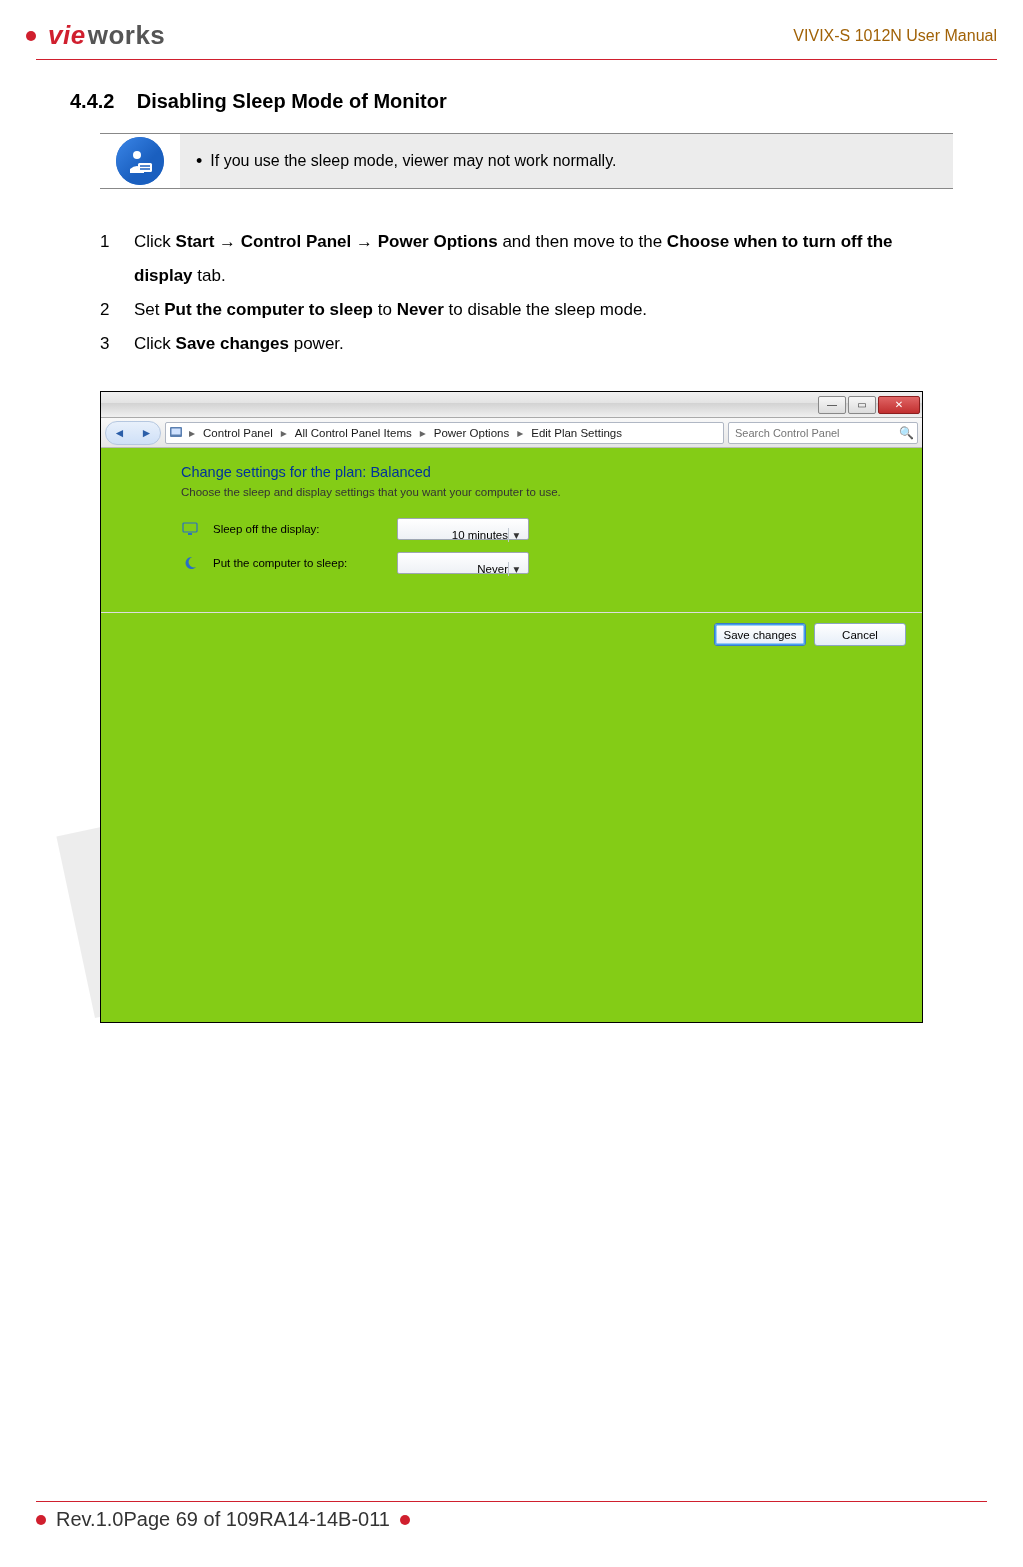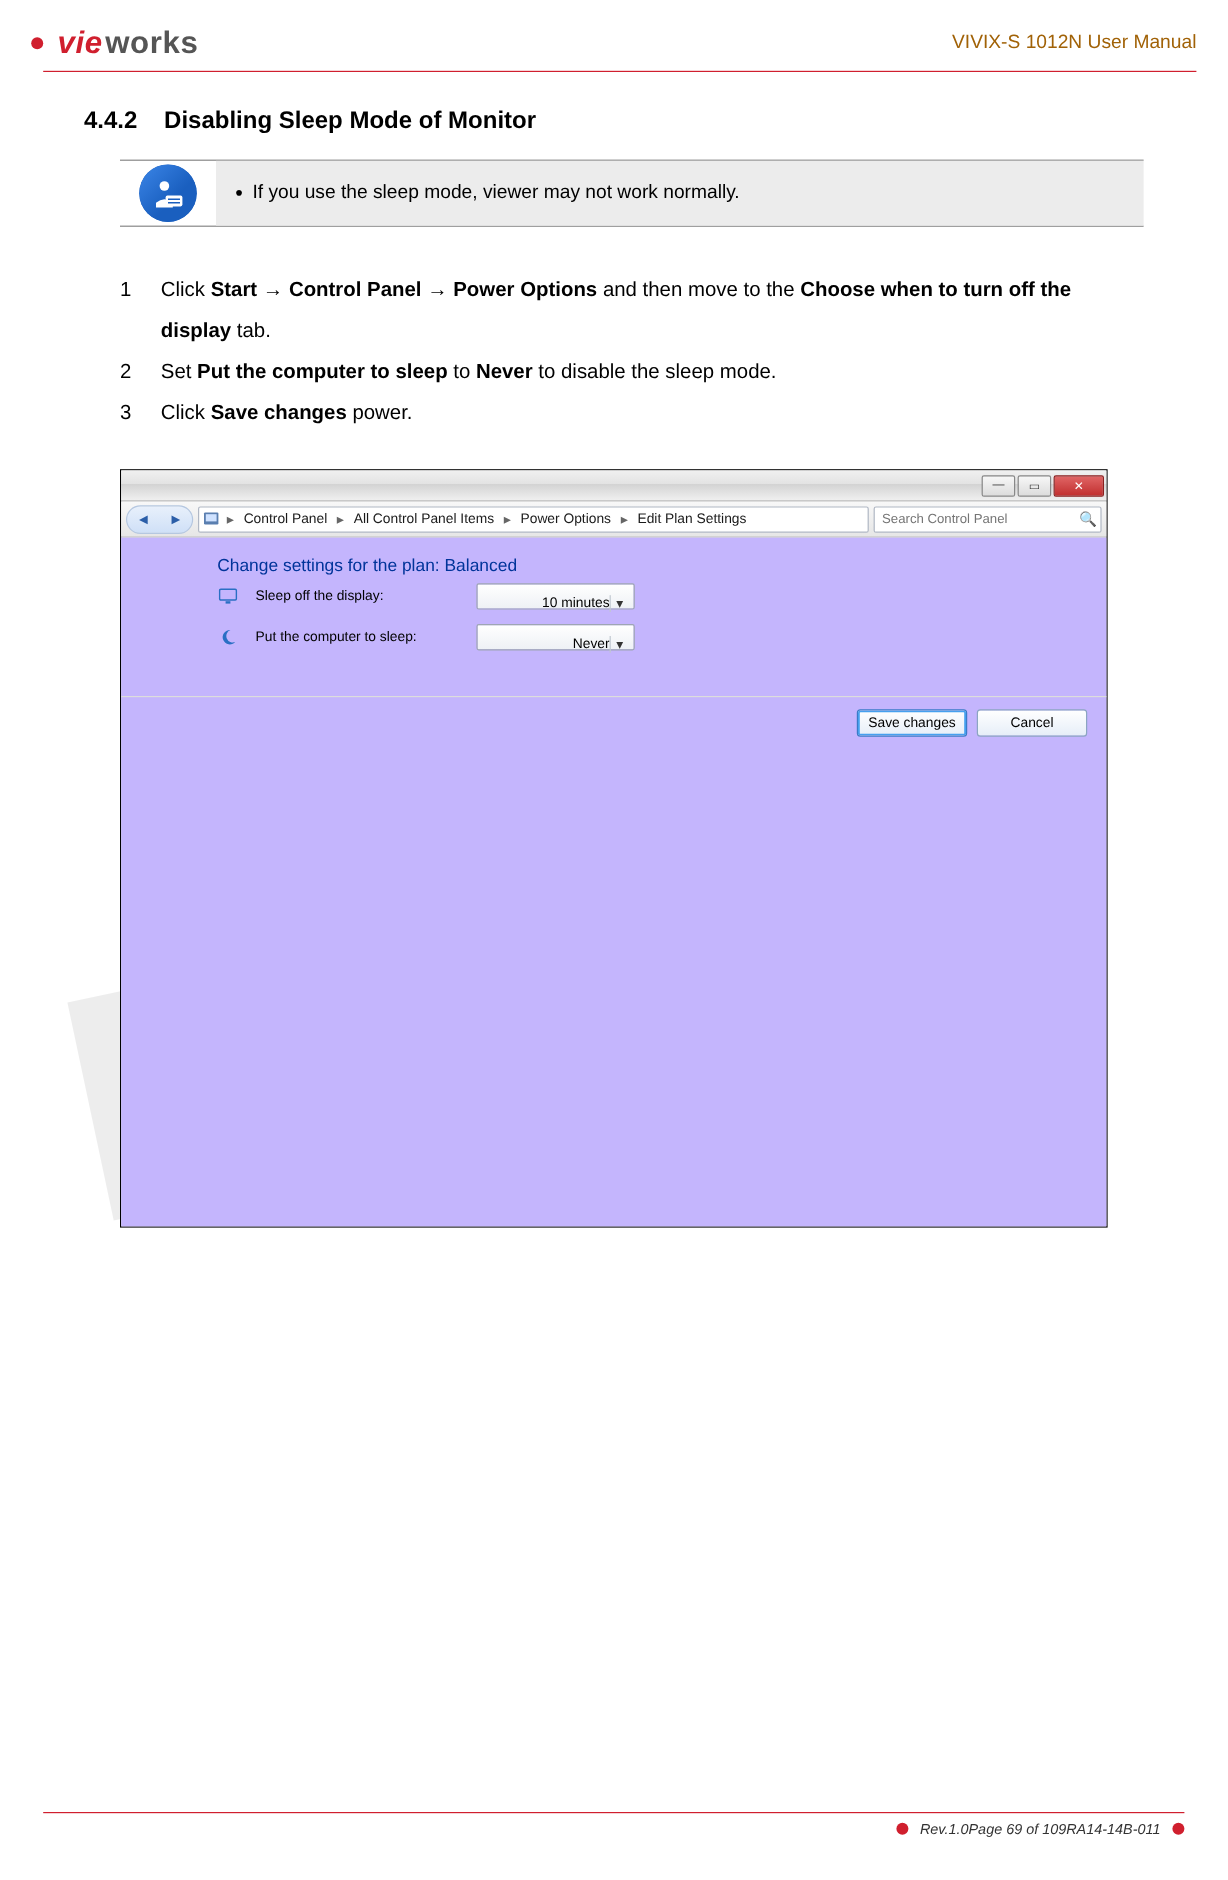--- a/index.html
+++ b/index.html
@@ -129,21 +129,21 @@
     .bc-ar { color:#666; padding:0 3px; }
     .searchfield {
       width:190px; height:22px; border:1px solid #b0b7c4; background:#fff;
       display:flex; align-items:center; border-radius:2px;
     }
     .searchfield input {
       border:none; outline:none; font-size:11px; color:#888;
       padding-left:6px; width:100%; background:transparent;
     }
     .searchfield .sicon { width:22px; text-align:center; color:#3e7cc4; }
-    .win-body { flex:1; background:#c4b5fd; display:flex; flex-direction:column; }
+    .win-body { flex:1; background:#84cc16; display:flex; flex-direction:column; }
     .panel-main { padding:16px 0 0 80px; }
     .plan-title { color:#00349a; font-size:14.5px; margin-bottom:6px; }
     .plan-desc { color:#333; font-size:11.5px; margin-bottom:20px; }
     .setting-row {
       display:flex; align-items:center; gap:14px; margin-bottom:12px;
     }
     .setting-row .sicon {
       width:18px; height:18px; display:flex; align-items:center; justify-content:center;
       color:#2a6fc4;
     }
@@ -174,22 +174,22 @@
       cursor:pointer;
     }
     .wbtn.primary { box-shadow:0 0 0 1.5px #46a0ef inset; border-color:#3b7bc7;}
     .footer {
       position:absolute; left:0; right:0; bottom:36px; padding:0 26px;
     }
     .footer-rule {
       height:1px; background:#d01f2e; margin:0 10px 6px 10px;
     }
     .footer-row {
-      display:flex; justify-content:flex-end; align-items:center;
-      font-style:italic; font-size:12px; color:#333;
+      display:flex; justify-content:flex-start; align-items:center;
+      font-size:20px; color:#333;
       padding:0 10px;
     }
     .footer-row .dot { position:relative; top:0; }
     .footer-left, .footer-right { display:flex; align-items:center; gap:10px;}
   </style>
 </head>
 <body>
 
 <div class="watermark">Draft</div>
 
@@ -280,20 +280,21 @@
       </div>
       <div class="searchfield">
         <input placeholder="Search Control Panel" style="">
         <span class="sicon">🔍</span>
       </div>
     </div>
 
     <div class="win-body">
       <div class="panel-main">
         <div class="plan-title">Change settings for the plan: Balanced</div>
+        <div class="plan-desc">Choose the sleep and display settings that you want your computer to use.</div>
 
         <div class="setting-row">
           <span class="sicon">
             <svg width="16" height="16" viewBox="0 0 16 16">
                 <rect x="1" y="2" width="14" height="9" rx="1" fill="none" stroke="#2a6fc4" stroke-width="1.2"></rect>
                 <rect x="6" y="12" width="4" height="2" fill="#2a6fc4"></rect>
               </svg>
           </span>
           <span class="slabel">Sleep off the display:</span>
           <div class="dropdown">

